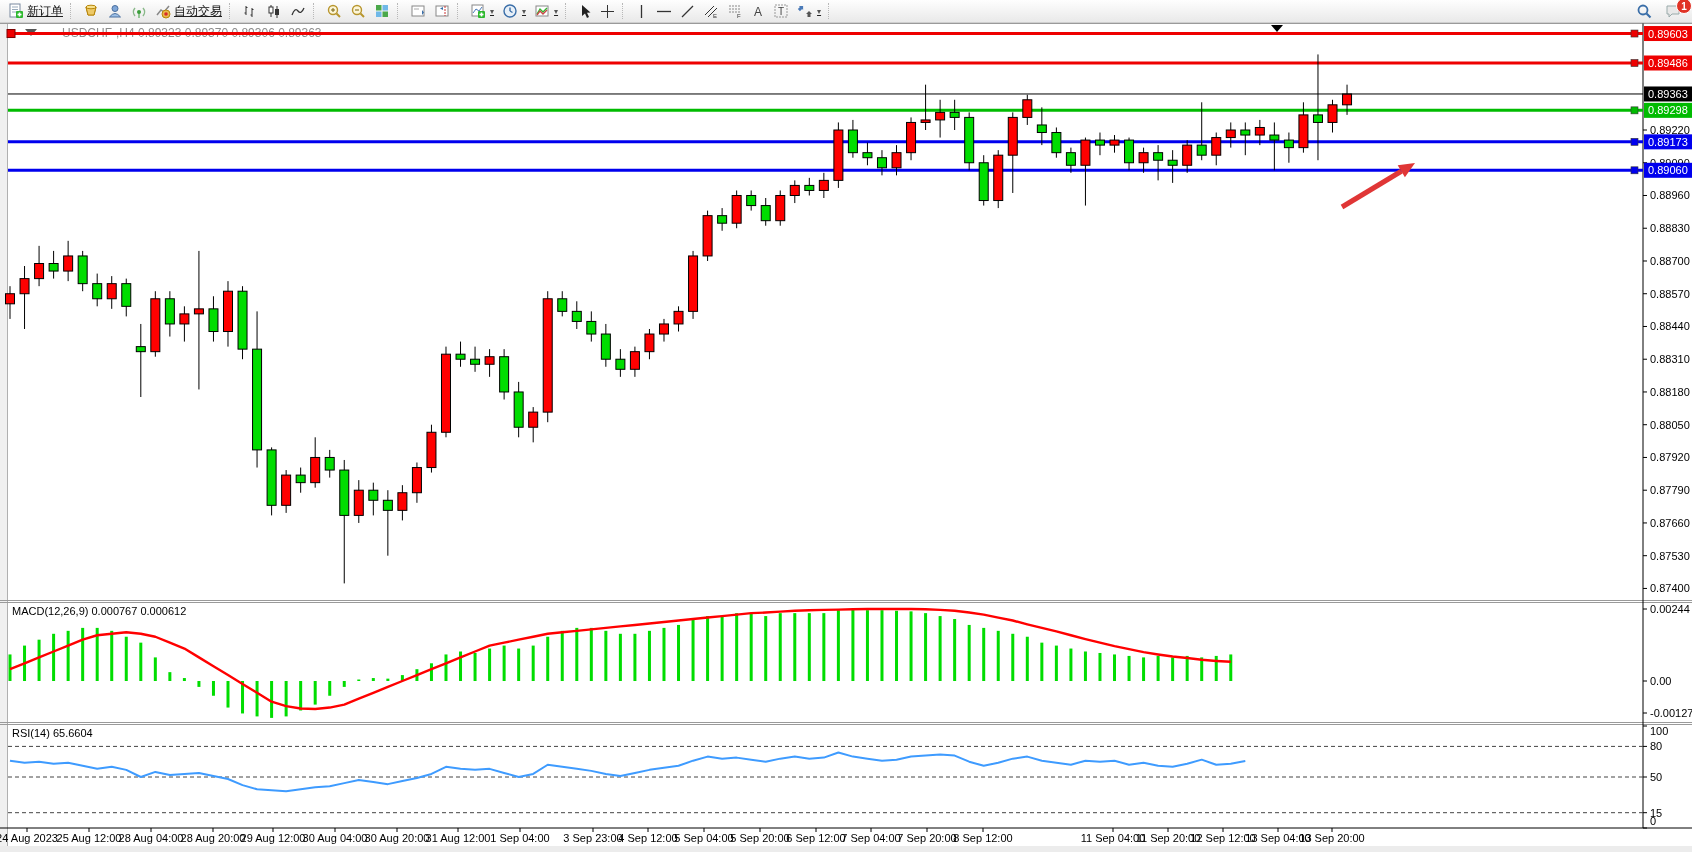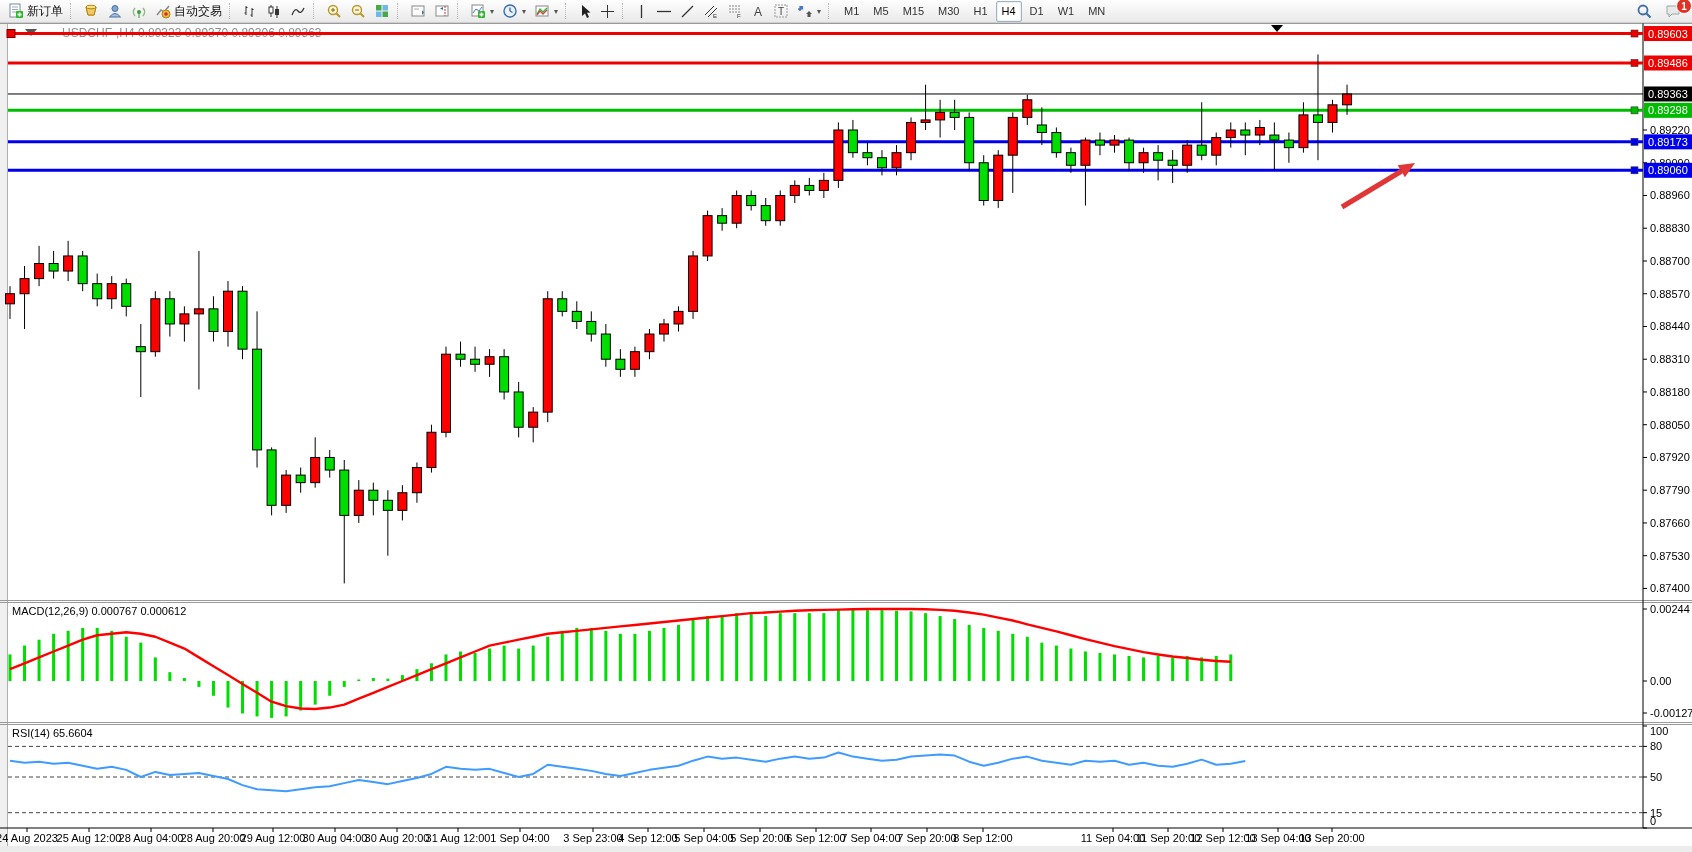--- a/index.html
+++ b/index.html
@@ -1,20 +1,20 @@
 <!DOCTYPE html>
 <html><head>
 <meta charset="utf-8">
 <style>
   html,body{margin:0;padding:0;}
   body{width:1692px;height:852px;background:#ececec;font-family:"Liberation Sans",sans-serif;overflow:hidden;position:relative;}
   #toolbar{position:absolute;top:0;left:0;width:1692px;height:23px;background:linear-gradient(#fefefe,#e9e9e9);border-bottom:1px solid #cfcfcf;display:flex;align-items:center;padding-left:4px;box-sizing:border-box;}
   .tb-group{display:flex;align-items:center;height:22px;}
   .tb-sep{width:4px;height:16px;border-left:1px dotted #b8b8b8;margin:0 4px 0 3px;}
-  .tb-btn{display:flex;align-items:center;gap:3px;padding:1px 3px;border:1px solid transparent;border-radius:2px;font-size:12px;color:#222;cursor:default;height:18px;box-sizing:border-box;}
+  .tb-btn{display:flex;align-items:center;gap:3px;padding:1px 3px;border:1px solid transparent;border-radius:2px;font-size:12px;color:#222;cursor:default;height:18px;box-sizing:border-box;text-decoration:underline;}
   .tb-label{font-size:12px;color:#111;white-space:nowrap;}
   .drop{font-size:8px;color:#555;margin-left:1px;}
   .tf-btn{font-size:11px;color:#333;padding:1px 5px;margin:0 1px;border:1px solid transparent;border-radius:2px;height:17px;display:flex;align-items:center;}
   .tf-btn.active{background:#fff;border-color:#9fb4c8;box-shadow:inset 0 0 2px #c4c4c4;color:#000;}
   #tb-right{margin-left:auto;display:flex;align-items:center;margin-right:6px;gap:4px;}
   .badge{position:relative;}
   .notif{position:absolute;top:-5px;right:-7px;background:#e03326;color:#fff;border-radius:50%;width:14px;height:14px;font-size:10px;font-weight:bold;display:flex;align-items:center;justify-content:center;border:1px solid #fff;}
   #chartwin{position:absolute;top:23px;left:0;width:1692px;height:823px;background:#fff;}
   svg text{font-family:"Liberation Sans",sans-serif;}
 </style>
@@ -224,31 +224,20 @@
     </div>
     <div class="tb-btn">
       <svg width="16" height="16">
           <polygon points="4,2 7,5 5.5,5 5.5,8 2.5,8 2.5,5 1,5" fill="#4a7ab8" transform="rotate(45 4 5)"></polygon>
           <polygon points="12,8 15,11 13.5,11 13.5,14 10.5,14 10.5,11 9,11" fill="#555"></polygon>
         </svg>
       <span class="drop">▾</span>
     </div>
   </div>
   <div class="tb-sep"></div>
-  <div class="tb-group" id="tf-group">
-      <div class="tf-btn">M1</div>
-      <div class="tf-btn">M5</div>
-      <div class="tf-btn">M15</div>
-      <div class="tf-btn">M30</div>
-      <div class="tf-btn">H1</div>
-      <div class="tf-btn active">H4</div>
-      <div class="tf-btn">D1</div>
-      <div class="tf-btn">W1</div>
-      <div class="tf-btn">MN</div>
-    </div>
   <div id="tb-right">
     <div class="tb-btn">
       <svg width="17" height="17">
           <circle cx="7" cy="7" r="4.5" fill="none" stroke="#3a6ea8" stroke-width="1.8"></circle>
           <line x1="10.5" y1="10.5" x2="14.5" y2="14.5" stroke="#3a6ea8" stroke-width="2.2"></line>
         </svg>
     </div>
     <div class="tb-btn badge">
       <svg width="17" height="16">
           <path d="M2 3 h12 v8 h-7 l-3 3 v-3 h-2 z" fill="#e8e8e8" stroke="#9aa"></path>

